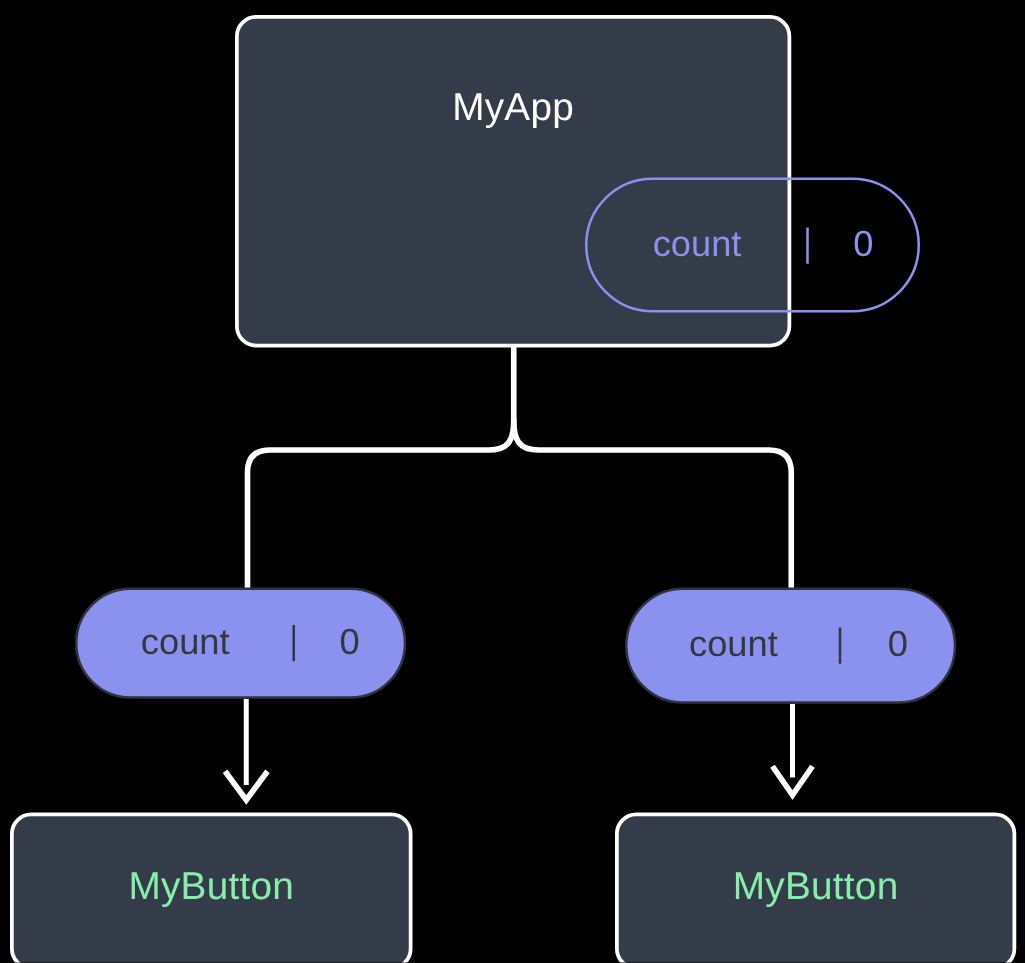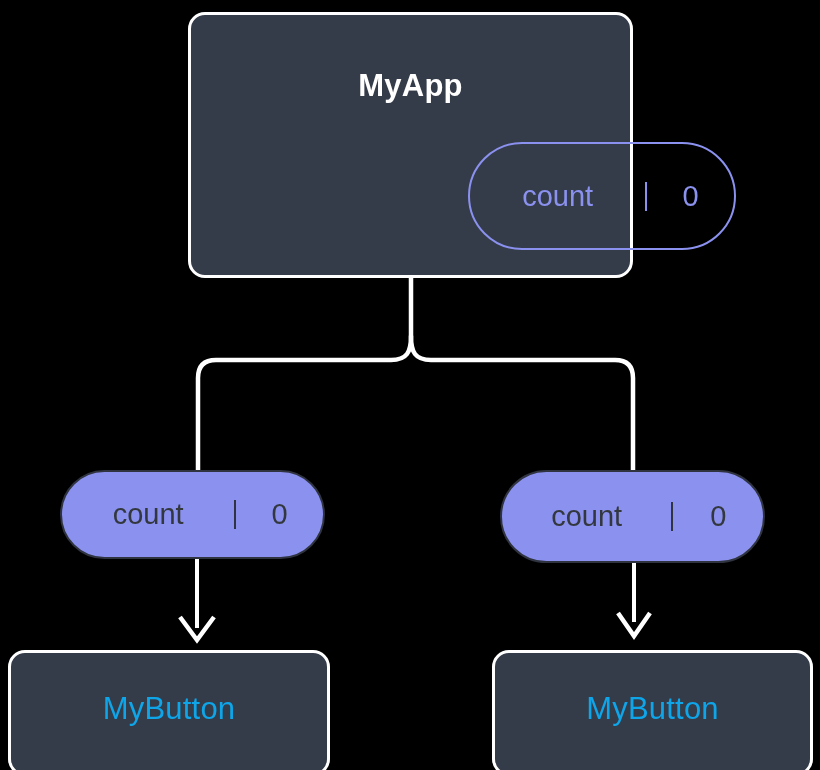--- a/index.html
+++ b/index.html
@@ -43,21 +43,21 @@
     height: 266px;
   }
   #myapp-title {
     position: absolute;
     left: 0;
     top: 55px;
     width: 100%;
     text-align: center;
     color: #ffffff;
     font-size: 31px;
-    font-weight: 700;
+    font-weight: 400;
     letter-spacing: 0.2px;
     line-height: 1;
   }
 
   
   #mybutton-left {
     left: 8px;
     top: 650px;
     width: 322px;
     height: 126px;
@@ -67,21 +67,21 @@
     top: 650px;
     width: 321px;
     height: 126px;
   }
   .comp-label {
     position: absolute;
     left: 0;
     top: 40px;
     width: 100%;
     text-align: center;
-    color: #0ea5e9;
+    color: #86efac;
     font-size: 31px;
     font-weight: 400;
     letter-spacing: 0.2px;
     line-height: 1;
   }
 
   
   .pill {
     position: absolute;
     box-sizing: border-box;

